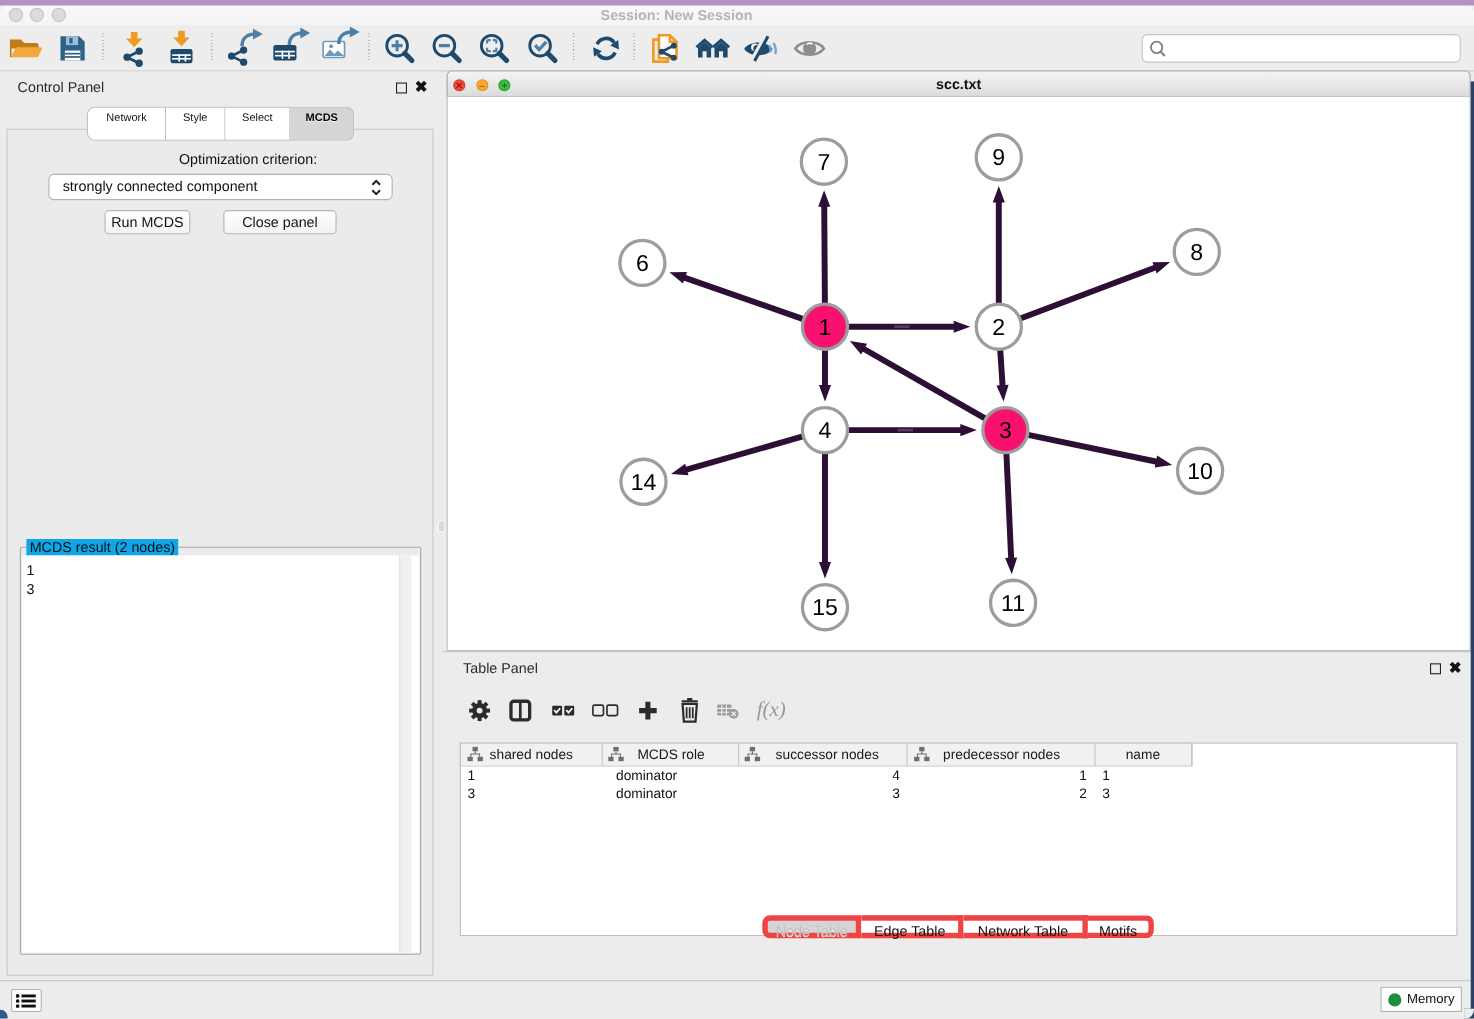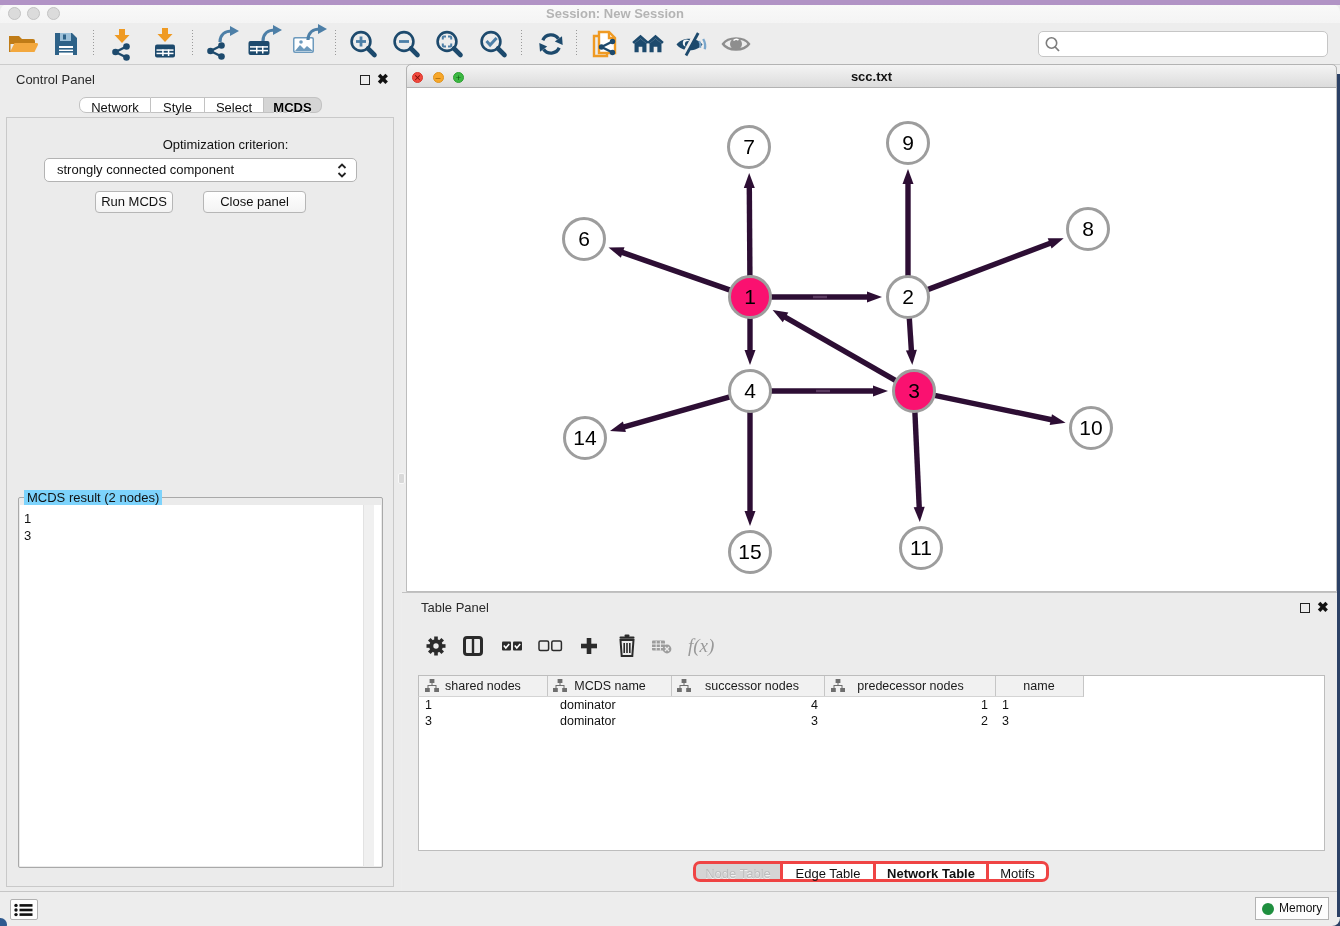--- a/index.html
+++ b/index.html
@@ -21,27 +21,27 @@
   .tsep { top:30px; width:1px; height:27px; background-image:repeating-linear-gradient(#9a9a9a 0 1px, transparent 1px 3px); }
   #searchbox { left:1038px; top:31px; width:290px; height:26px; background:#fff; border:1px solid #c6c6c6; border-radius:5px; }
 
   
   #cp-border-top { left:0; top:64px; width:1340px; height:1px; background:#cccccc; }
   #cp { left:0; top:65px; width:401px; height:826px; background:#ececec; }
   #cp-title { left:16px; top:72px; font-size:13px; color:#2a2a2a; }
   .float-ico { width:10px; height:10px; border:1.5px solid #222; background:transparent; }
   .close-x { font-size:14px; font-weight:700; color:#111; }
   #cp-panel { left:6px; top:117px; width:388px; height:770px; border:1px solid #c9c9c9; background:#ebebeb; }
-  .tab { top:97px; height:16px; border:1px solid #c2c2c2; background:#fff; color:#111; font-size:13px; font-weight:400; text-align:center; line-height:19px; }
+  .tab { top:97px; height:31px; border:1px solid #c2c2c2; background:#fff; color:#111; font-size:10px; font-weight:400; text-align:center; line-height:19px; }
   .tabsel { background:#d5d5d5; color:#000000; text-shadow:0 1px 0 #f5f5f5;font-weight:bold; }
   #opt-label { left:6px; top:137px; width:439px; text-align:center; font-size:13px; color:#111; }
   #dropdown { left:44px; top:158px; width:313px; height:24px; background:#fff; border:1px solid #b3b3b3; border-radius:5px; font-size:13px; color:#111; line-height:22px; padding-left:12px; }
   .btn { top:191px; height:22px; background:linear-gradient(#ffffff,#f3f3f3); border:1px solid #b6b6b6; border-radius:4px; font-size:13px; color:#111; text-align:center; line-height:20px; }
   #fieldset { left:18px; top:497px; width:365px; height:371px; border:1px solid #a9a9a9; border-radius:2px; }
-  #fieldset-legend { left:24px; top:490px; background:#7dd3fc; padding:0 3px; font-size:13px; color:#111; }
+  #fieldset-legend { left:24px; top:490px; background:#0ea5e9; padding:0 3px; font-size:13px; color:#111; }
   #resultarea { left:20px; top:505px; width:361px; height:361px; background:#fff; }
   #resultscroll { left:363px; top:505px; width:11px; height:361px; background:#f0f0f0; border-left:1px solid #e2e2e2; }
   #resulttext { left:24px; top:511px; font-size:13px; color:#111; line-height:16.5px; }
 
   
   
 
   
   #netwin { left:406px; top:64px; width:931px; height:528px; background:#fff; border:1px solid #bdbdbd; border-radius:5px 5px 0 0; }
   #nettitle { left:406px; top:64px; width:931px; height:24px; background:linear-gradient(#f4f4f4,#dcdcdc); border:1px solid #b3b3b3; border-radius:5px 5px 0 0; }
@@ -52,21 +52,21 @@
   #tl-grn { left:453px; background:#3cb843; border:1px solid #2da133; color:#0e5e10; }
 
   
   #tp { left:402px; top:592px; width:938px; height:299px; background:#ececec; border-top:1px solid #c2c2c2; }
   #tp-title { left:421px; top:600px; font-size:13px; color:#2a2a2a; }
   #tbl { left:418px; top:675px; width:907px; height:176px; background:#fff; border:1px solid #bdbdbd; }
   #tbl-head { left:418px; top:675px; width:666px; height:22px; background:#f1f1f1; border:1px solid #bdbdbd; border-bottom:1px solid #d4d4d4; }
   .th-sep { top:676px; width:1px; height:20px; background:#c6c6c6; }
   .th-label { top:679px; font-size:12.5px; color:#1a1a1a; position:absolute; }
   .td { font-size:12.5px; color:#111; position:absolute; }
-  .btab { top:861px; height:21px; border:3px solid #ef4444; background:#fff; color:#111; font-size:13px; font-weight:400; text-align:center; line-height:19px; }
+  .btab { top:832px; height:21px; border:5px solid #ef4444; background:#fff; color:#111; font-size:13px; font-weight:400; text-align:center; line-height:19px; }
 
   
   .btab.tabsel { background:#d5d5d5; color:#bdbdbd; text-shadow:0 1px 0 #f2f2f2; }
   #statusbar { left:0; top:891px; width:1340px; height:35px; background:#ededed; border-top:1px solid #c6c6c6; }
   #listbtn { left:10px; top:899px; width:28px; height:21px; background:#fdfdfd; border:1px solid #b2b2b2; border-radius:2px; }
   #membtn { left:1255px; top:897px; width:74px; height:23px; background:#fdfdfd; border:1px solid #b2b2b2; font-size:12px; color:#111; }
   #memdot { left:1262px; top:903px; width:12px; height:12px; border-radius:50%; background:#1e8e3e; }
 </style>
 </head>
 <body>
@@ -427,37 +427,37 @@
     <g transform="translate(436,8)">
       <g fill="#6e6e6e">
         <rect x="-2.4" y="-7" width="4.8" height="4"></rect>
         <rect x="-7" y="2" width="4.8" height="4"></rect>
         <rect x="2.2" y="2" width="4.8" height="4"></rect>
         <path d="M-0.5,-3 h1 v2 h4 v3 h-1 v-2 h-7 v2 h-1 v-3 h4 z"></path>
       </g>
     </g>
   </svg>
   <div class="th-label" style="left:433px; width:100px; text-align:center;">shared nodes</div>
-  <div class="th-label" style="left:565px; width:90px; text-align:center;">MCDS name</div>
+  <div class="th-label" style="left:565px; width:90px; text-align:center;">MCDS role</div>
   <div class="th-label" style="left:692px; width:120px; text-align:center;">successor nodes</div>
   <div class="th-label" style="left:843px; width:135px; text-align:center;">predecessor nodes</div>
   <div class="th-label" style="left:995px; width:88px; text-align:center;">name</div>
   <div class="td" style="left:425px; top:698px;">1</div>
   <div class="td" style="left:560px; top:698px;">dominator</div>
   <div class="td" style="left:740px; top:698px; width:78px; text-align:right;">4</div>
   <div class="td" style="left:910px; top:698px; width:78px; text-align:right;">1</div>
   <div class="td" style="left:1002px; top:698px;">1</div>
   <div class="td" style="left:425px; top:714px;">3</div>
   <div class="td" style="left:560px; top:714px;">dominator</div>
   <div class="td" style="left:740px; top:714px; width:78px; text-align:right;">3</div>
   <div class="td" style="left:910px; top:714px; width:78px; text-align:right;">2</div>
   <div class="td" style="left:1002px; top:714px;">3</div>
   <div class="abs btab tabsel" style="left:693px; width:90px; border-radius:7px 0 0 7px;">Node Table</div>
   <div class="abs btab" style="left:783px; width:93px; border-left:none;">Edge Table</div>
-  <div class="abs btab" style="left:876px; width:113px; border-left:none;font-weight:bold;">Network Table</div>
+  <div class="abs btab" style="left:876px; width:113px; border-left:none;">Network Table</div>
   <div class="abs btab" style="left:989px; width:60px; border-left:none; border-radius:0 7px 7px 0;">Motifs</div>
 
   <div class="abs" id="statusbar"></div>
   <div class="abs" id="listbtn"></div>
   <svg class="abs" style="left:14px; top:903px;" width="20" height="14" viewBox="0 0 20 14" xmlns="http://www.w3.org/2000/svg">
     <g fill="#111">
       <circle cx="2" cy="2.4" r="1.7"></circle>
       <circle cx="2" cy="7" r="1.7"></circle>
       <circle cx="2" cy="11.6" r="1.7"></circle>
       <rect x="5.5" y="1.1" width="13" height="2.6"></rect>

